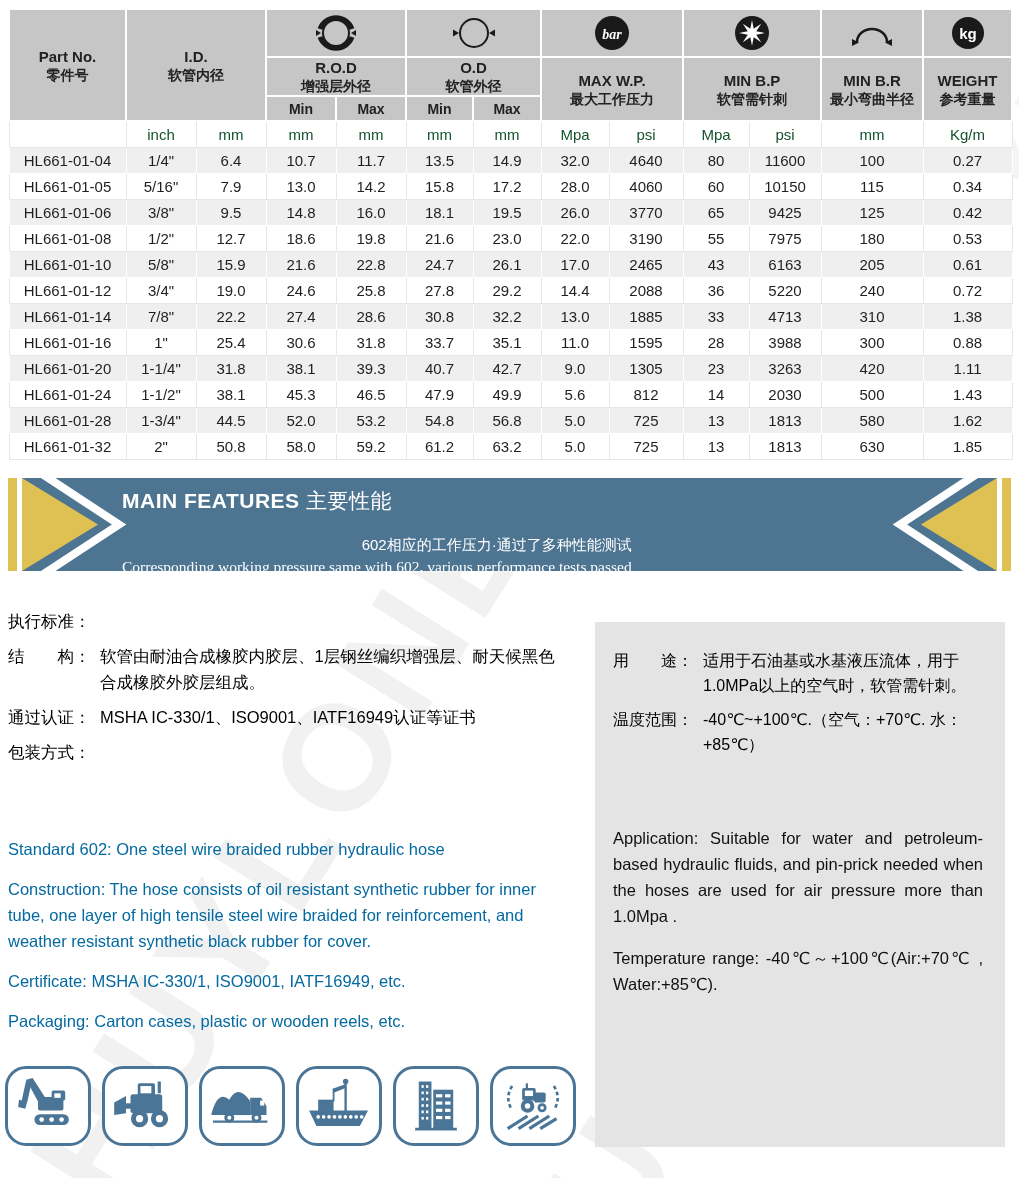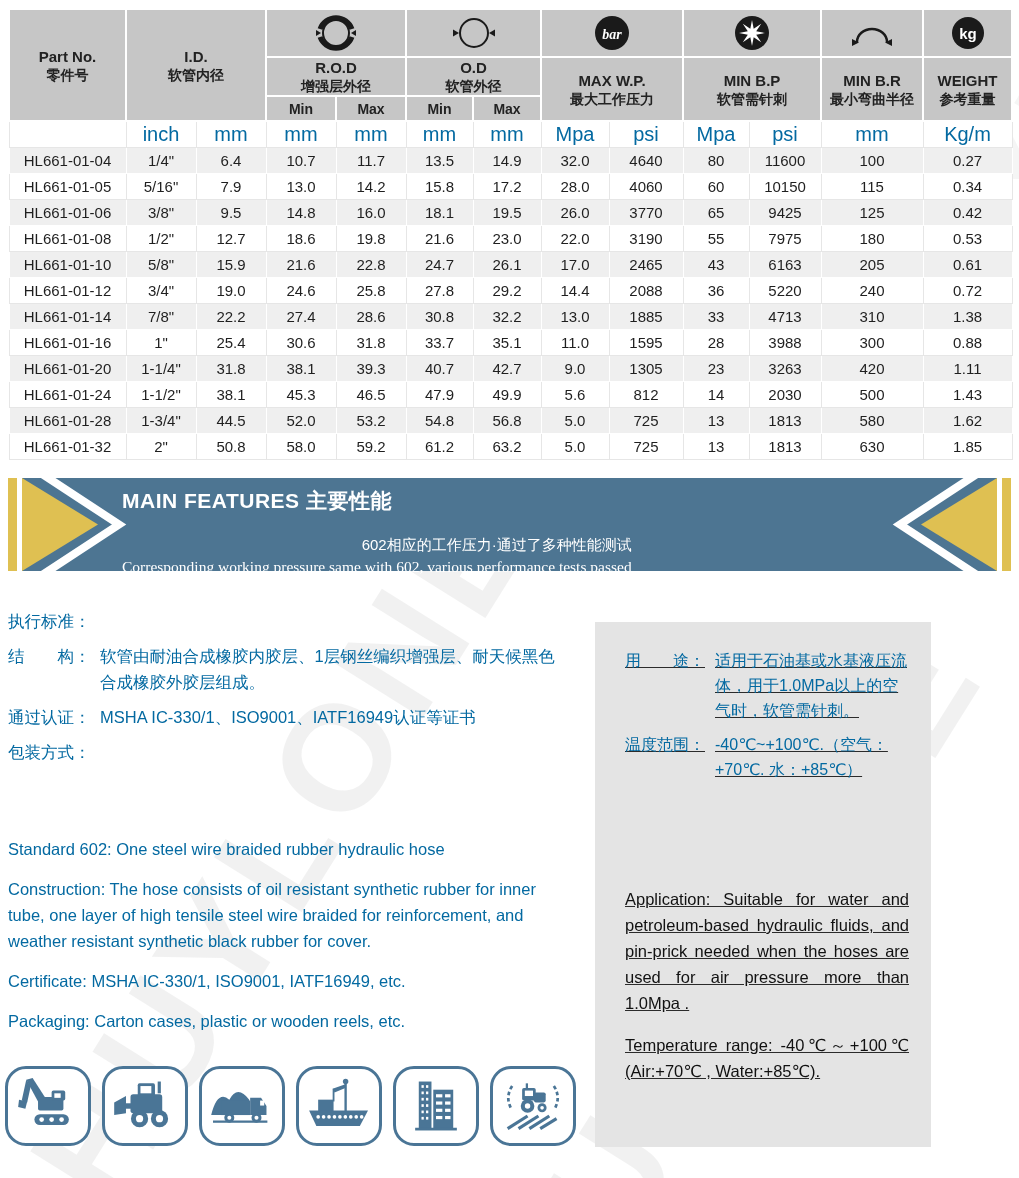--- a/index.html
+++ b/index.html
@@ -29,55 +29,55 @@
   }
   .hdr-en{display:block;font-size:15px;line-height:19px;}
   .hdr-cn{display:block;font-size:14px;line-height:18px;}
   .icon-cell{height:46px;}
   .label-cell{height:34px;}
   .minmax-cell{height:23px;font-size:14px;}
   .spec-table td{
     background:#fff;border:1px solid #e6e6e6;height:25px;
     text-align:center;vertical-align:middle;font-size:15px;color:#1f1f1f;padding:0;
   }
-  .units-row td{font-size:20px;color:#0369a1;}
+  .units-row td{font-size:15px;color:#14532d;}
   tr.shade td{background:#efefef;border-color:#fff;}
   .hdr-icon{display:block;margin:0 auto;}
   
   .banner{
     position:absolute;left:8px;top:478px;width:1003px;height:93px;
   }
   .banner-bar{position:absolute;top:0;bottom:0;width:9px;background:#dfc052;}
   .bar-left{left:0;} .bar-right{right:0;}
   .banner-blue{
     position:absolute;left:14px;right:14px;top:0;bottom:0;background:#4d7592;
   }
   .chev{position:absolute;top:0;height:93px;width:112px;}
   .chev-left{left:0;} .chev-right{right:0;}
   .banner-text{position:absolute;left:100px;top:10px;color:#fff;}
   .banner-title{font-size:21px;font-weight:bold;letter-spacing:0.5px;line-height:26px;}
-  .banner-title .cn{font-weight:bold;text-align:center;}
+  .banner-title .cn{font-weight:normal;text-align:center;}
   .banner-cn{font-size:15px;line-height:22px;margin-top:20px;text-align:right;}
   .banner-en{font-family:"Liberation Serif","DejaVu Serif",serif;font-weight:normal;font-size:15.5px;line-height:21px;}
   
   .specs-cn{position:absolute;left:8px;top:608px;width:558px;}
-  .spec-row{display:flex;margin-bottom:9px;font-size:16.5px;line-height:26px;color:#0369a1;}
+  .spec-row{display:flex;margin-bottom:9px;font-size:16.5px;line-height:26px;color:#000000;}
   .spec-label{flex:0 0 92px;white-space:nowrap;}
   .spec-text{flex:1;}
   
   .specs-en{position:absolute;left:8px;top:836px;width:562px;}
   .specs-en p{margin:0 0 14px 0;font-size:16.5px;line-height:26px;color:#0369a1;}
   
   .panel{
-    position:absolute;left:595px;top:622px;width:336px;height:525px;background:#e4e4e4;
-    box-sizing:border-box;padding:26px 22px 0 30px;text-decoration:underline;
+    position:absolute;left:595px;top:622px;width:410px;height:525px;background:#e4e4e4;
+    box-sizing:border-box;padding:26px 22px 0 18px;
   }
   .panel .spec-row{font-size:16px;line-height:25px;}
   .panel .spec-label{flex:0 0 90px;}
-  .panel-en{margin-top:104px;}
+  .panel-en{margin-top:68px;}
   .panel-en p{margin:0 0 16px 0;font-size:16.5px;line-height:26px;color:#111;text-align:justify;}
   
   .app-icons{position:absolute;left:5px;top:1066px;display:flex;gap:11px;}
   .app-icon{
     width:80px;height:74px;border:3px solid #4a7596;border-radius:21px;
     display:flex;align-items:center;justify-content:center;background:#fff;
   }
 </style>
 </head>
 <body>

